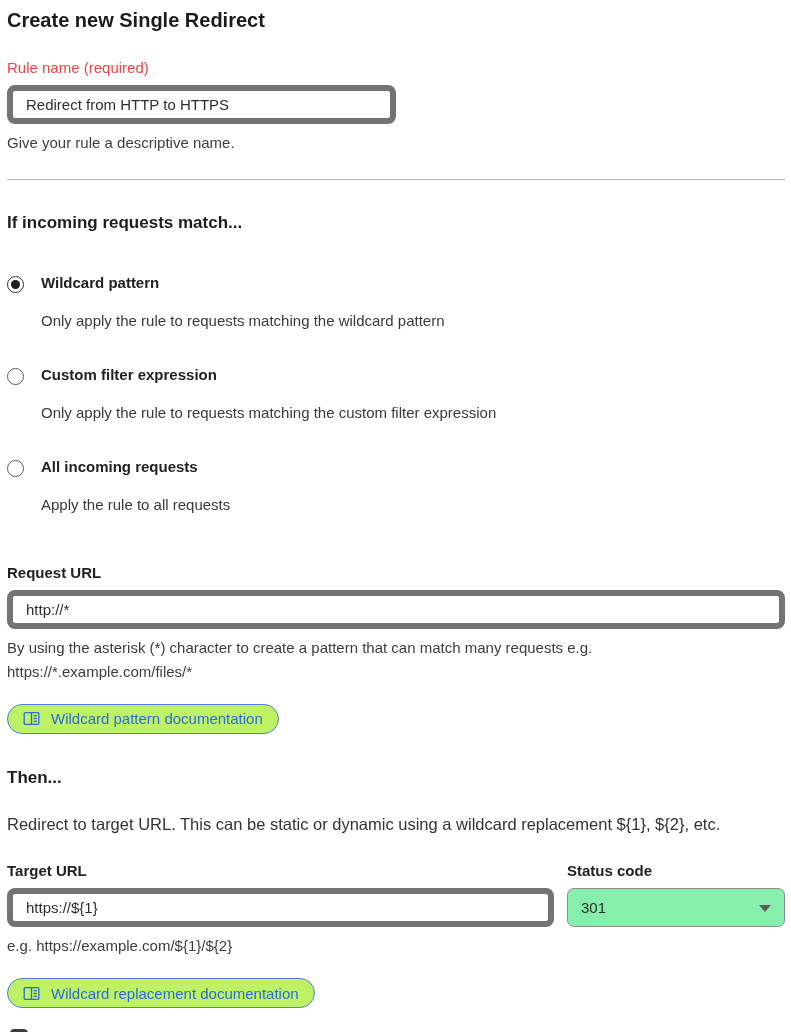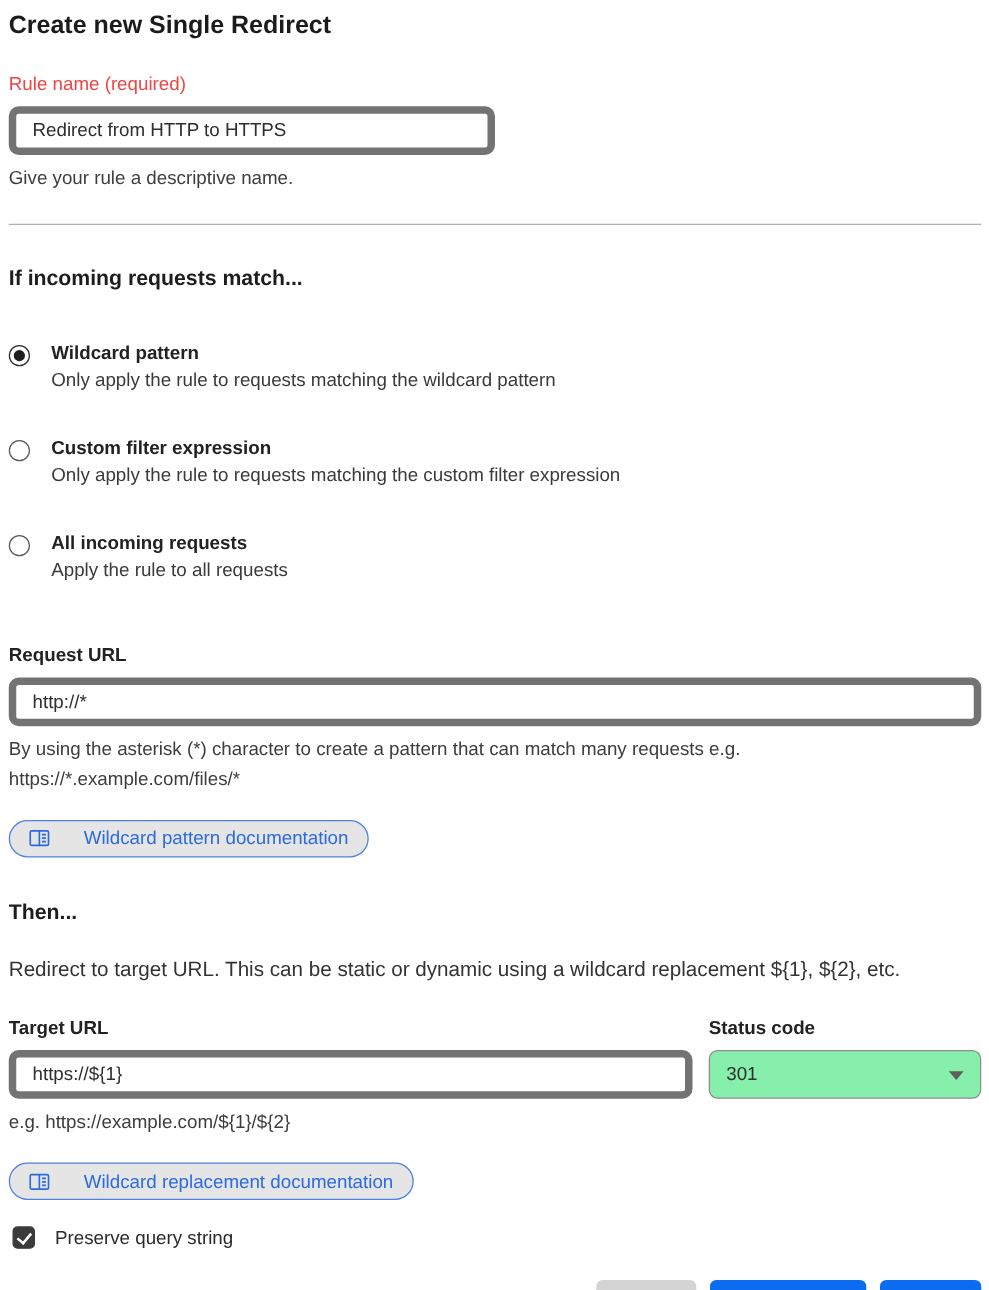--- a/index.html
+++ b/index.html
@@ -89,35 +89,35 @@
     cursor: pointer;
   }
   input[type="radio"].radio:checked { border-color: #2f2f2f; }
   input[type="radio"].radio:checked::before {
     content: "";
     width: 9px;
     height: 9px;
     border-radius: 50%;
     background: #1f1f1f;
   }
-  .radio-texts { display: flex; flex-direction: column; gap: 5px; }
+  .radio-texts { display: flex; flex-direction: column; gap: 21px; }
   .radio-label { font-size: 15px; font-weight: 700; color: #222; }
   .radio-desc { font-size: 15px; color: #3a3a3a; }
 
   .request-url-block { margin-top: 51px; }
   .request-url-block .field-label { font-weight: 700; color: #222; }
 
   .pill-button {
     display: inline-flex;
     align-items: center;
-    gap: 27px;
+    gap: 11px;
     height: 30px;
     padding: 1px 15px;
     margin-top: 21px;
-    background: #e5e5e5;
+    background: #bef264;
     border: 1px solid #4d80e2;
     border-radius: 16px;
     color: #2b6bdd;
     font-size: 15px;
     font-family: inherit;
     cursor: pointer;
   }
   .pill-button svg { flex: 0 0 auto; }
 
   .then-heading { margin-top: 34px; }

